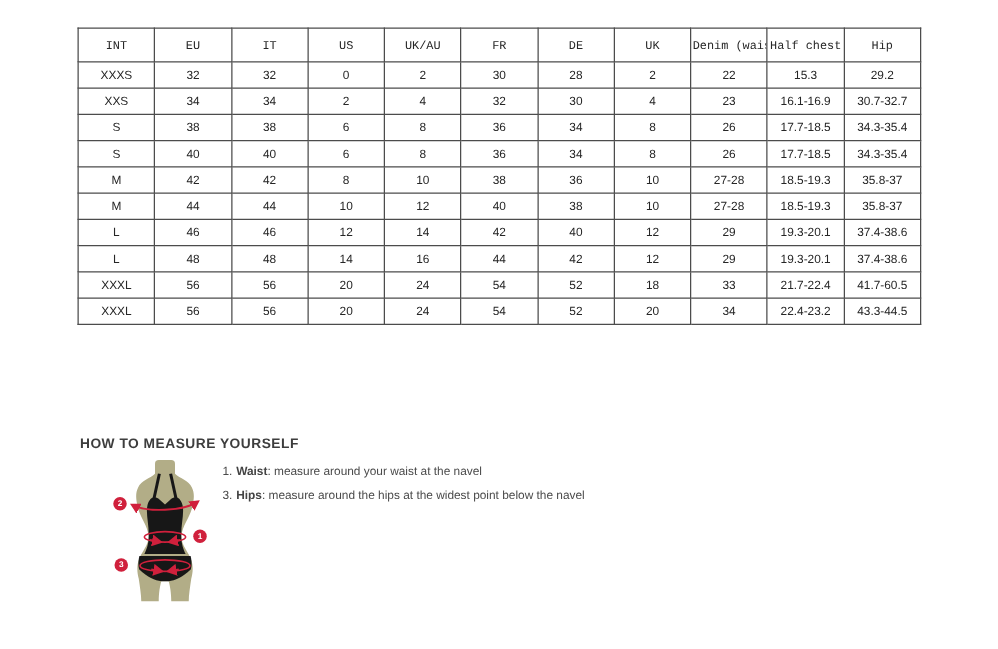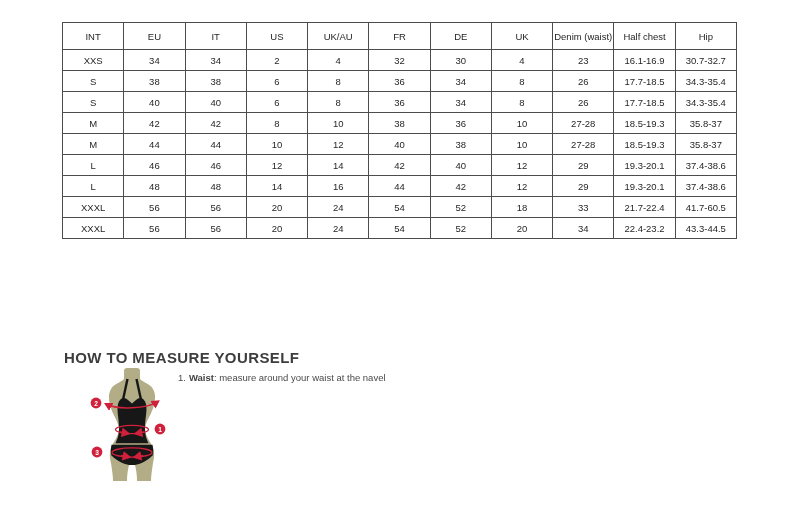--- a/index.html
+++ b/index.html
@@ -33,29 +33,29 @@
     border: 1px solid #4c4c4c;
     text-align: center;
     vertical-align: middle;
     font-size: 9.5px;
     font-weight: 400;
     color: #262626;
     padding: 0 1px;
     overflow: hidden;
     white-space: nowrap;
   }
-  table.size-chart thead tr { height: 27px; }
+  table.size-chart thead tr { height: 27px; font-family: Liberation Mono, monospace; }
   table.size-chart tbody tr { height: 21px; }
 
   
   .howto-heading {
     position: absolute;
     left: 64px;
     top: 349px;
-    font-size: 15px;
+    font-size: 11px;
     font-weight: 700;
     letter-spacing: 0.4px;
     color: #3d3d3d;
   }
   .figure {
     position: absolute;
     left: 84px;
     top: 366px;
     width: 96px;
     height: 126px;
@@ -100,20 +100,33 @@
             <th>UK/AU</th>
             <th>FR</th>
             <th>DE</th>
             <th>UK</th>
             <th>Denim (waist)</th>
             <th>Half chest</th>
             <th>Hip</th>
           </tr>
         </thead>
       <tbody id="size-table-body">
+          <tr>
+            <td>XXXS</td>
+            <td>32</td>
+            <td>32</td>
+            <td>0</td>
+            <td>2</td>
+            <td>30</td>
+            <td>28</td>
+            <td>2</td>
+            <td>22</td>
+            <td>15.3</td>
+            <td>29.2</td>
+          </tr>
           <tr>
             <td>XXS</td>
             <td>34</td>
             <td>34</td>
             <td>2</td>
             <td>4</td>
             <td>32</td>
             <td>30</td>
             <td>4</td>
             <td>23</td>
@@ -302,15 +315,18 @@
         <circle cx="13" cy="86" r="5.4" fill="#d0203c"></circle>
         <text x="13" y="86.4">3</text>
       </g>
     </g>
   </svg>
 
   <div class="instructions">
     <div class="instr">
       <span class="num">1.</span><b>Waist</b><span>: measure around your waist at the navel</span>
     </div>
+    <div class="instr">
+      <span class="num">3.</span><b>Hips</b><span>: measure around the hips at the widest point below the navel</span>
+    </div>
   </div>
 
 </div>
 
 </body></html>

